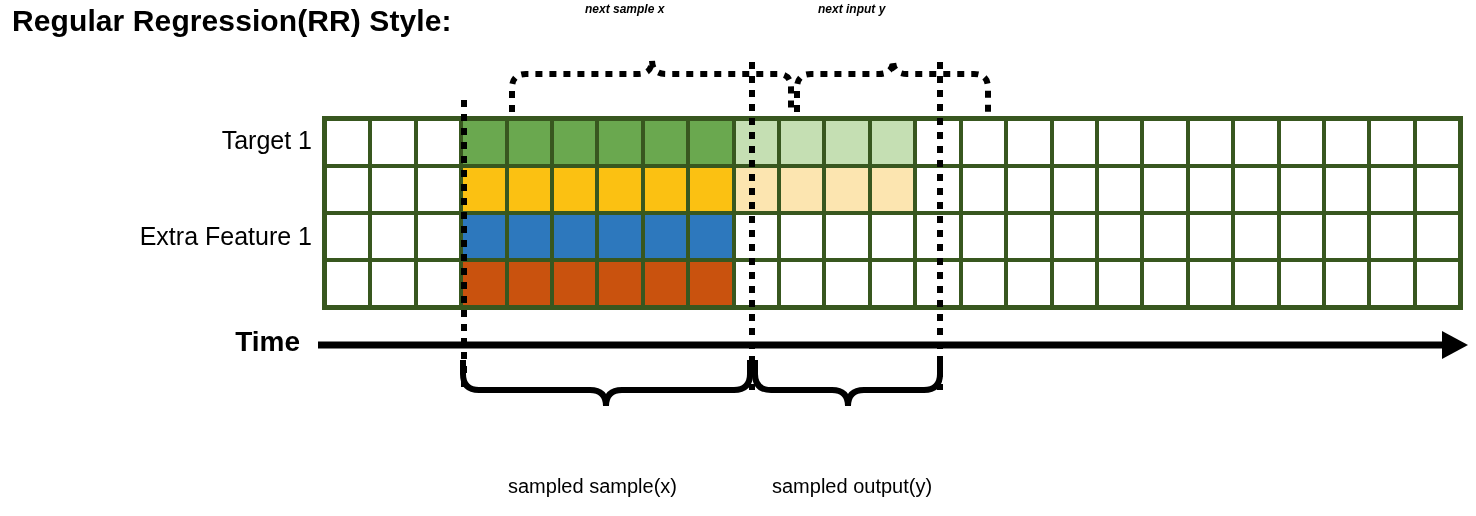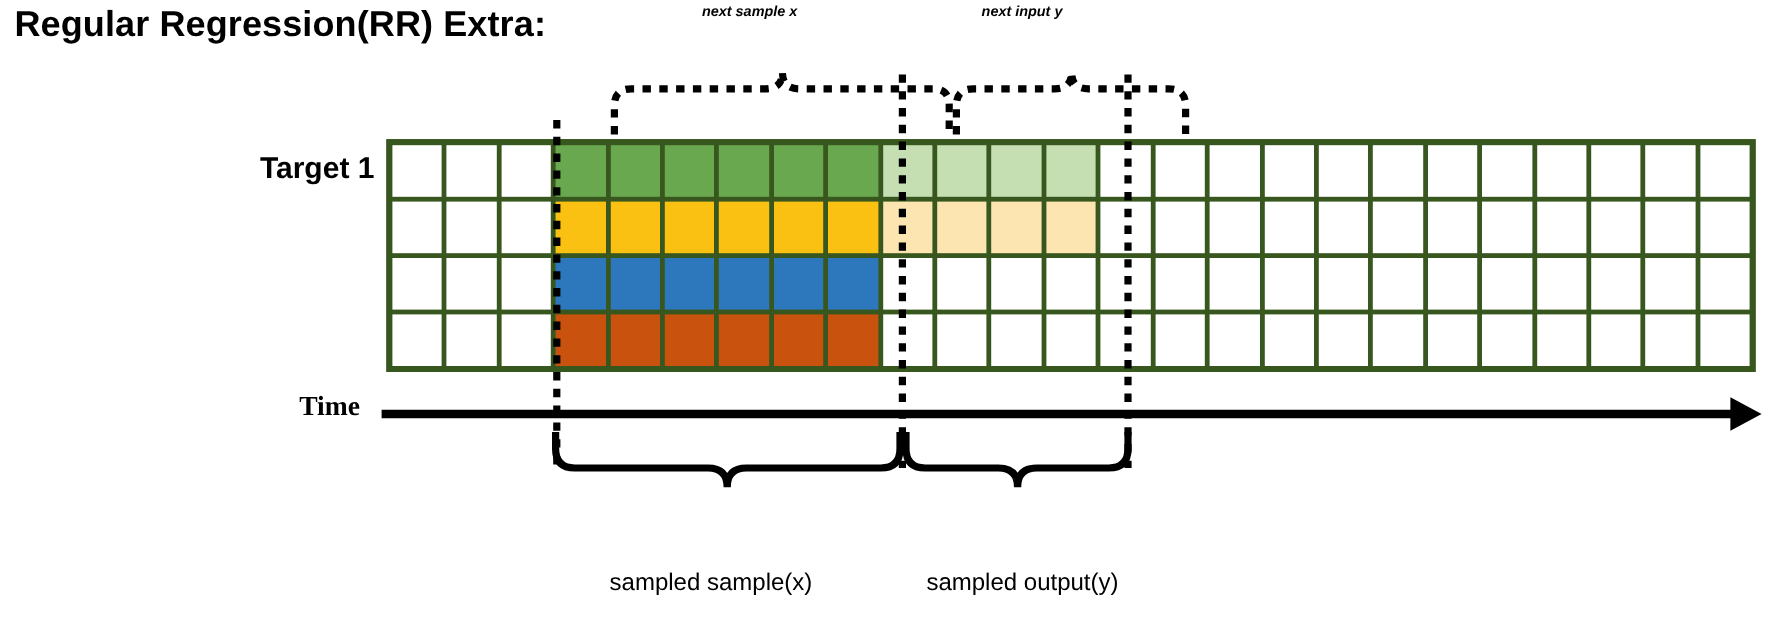--- a/index.html
+++ b/index.html
@@ -20,21 +20,21 @@
     position:absolute;top:2px;
     font-size:12px;font-style:italic;font-weight:600;white-space:nowrap;
   }
   #cap-x{left:585px;}
   #cap-y{left:818px;}
 
   
   .row-label{
     position:absolute;right:1164px;            
     width:300px;text-align:right;
-    font-size:25px;font-weight:700;white-space:nowrap;
+    font-size:25px;font-weight:400;white-space:nowrap;
     height:48px;line-height:48px;
   }
 
   
   #grid{
     position:absolute;left:322px;top:116px;
     width:1141px;height:194px;
     box-sizing:border-box;
     border:5px solid #38571f;
     background:#38571f;
@@ -53,46 +53,47 @@
   .cell.green      {background:#6aa84f;}
   .cell.greenlight {background:#c5dfb3;}
   .cell.gold       {background:#fbc112;}
   .cell.goldlight  {background:#fce5b0;}
   .cell.blue       {background:#2d78bd;}
   .cell.orange     {background:#c9520e;}
 
   
   .time-label{
     position:absolute;left:100px;top:326px;width:200px;
-    text-align:right;font-size:23px;font-weight:700;white-space:nowrap;font-family:Liberation Serif, serif;
+    text-align:right;font-size:28px;font-weight:700;white-space:nowrap;
   }
 
   
   #overlay{position:absolute;left:0;top:0;width:1476px;height:516px;
            pointer-events:none;overflow:visible;}
 
   
   .ann{
     position:absolute;font-size:20px;font-weight:400;line-height:25px;
     white-space:pre;
   }
   #ann-in {left:508px;top:424px;}
   #ann-out{left:772px;top:424px;}
 </style>
 </head>
 <body>
 
 <div id="stage">
 
-  <div class="title">Regular Regression(RR) Extra:</div>
+  <div class="title">Regular Regression(RR) Style:</div>
 
   <div class="top-caption" id="cap-x">next sample x</div>
   <div class="top-caption" id="cap-y">next input y</div>
 
   <div class="row-label" style="top:116px;">Target 1</div>
+  <div class="row-label" style="top:212px;">Extra Feature 1</div>
 
   <div id="grid">
       <div class="grid-row">
         <div class="cell"></div>
         <div class="cell"></div>
         <div class="cell"></div>
         <div class="cell green"></div>
         <div class="cell green"></div>
         <div class="cell green"></div>
         <div class="cell green"></div>

